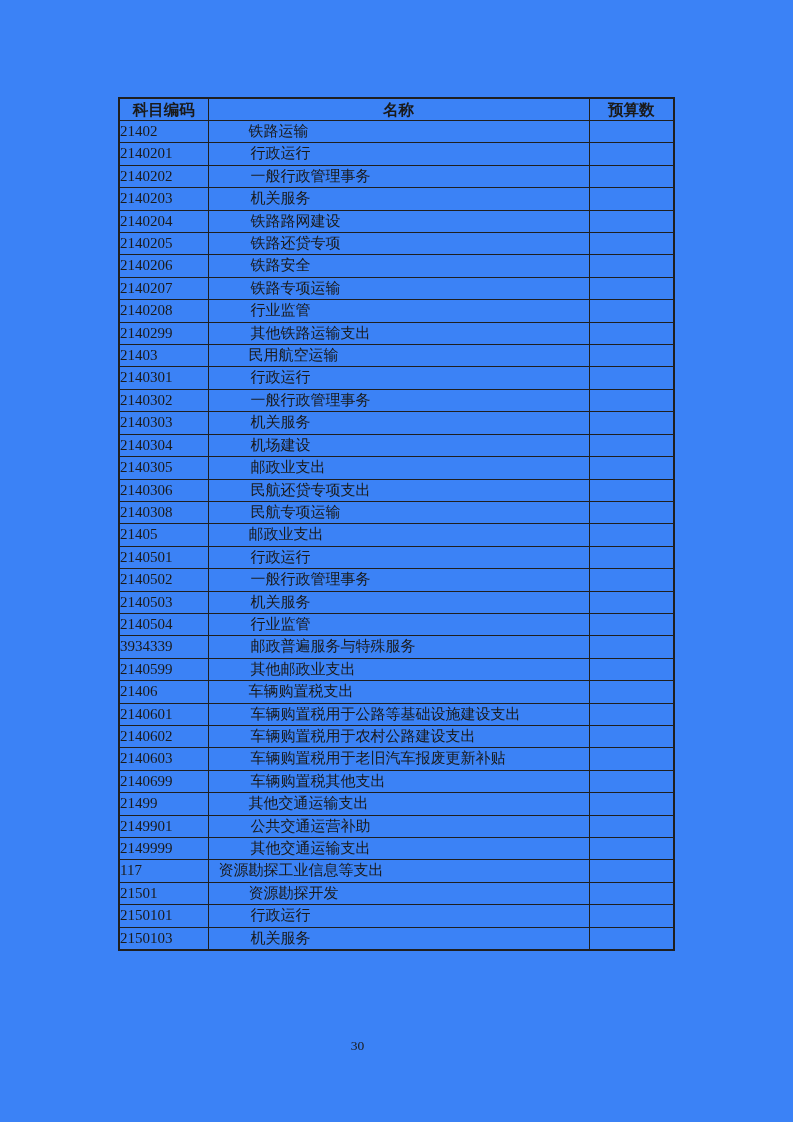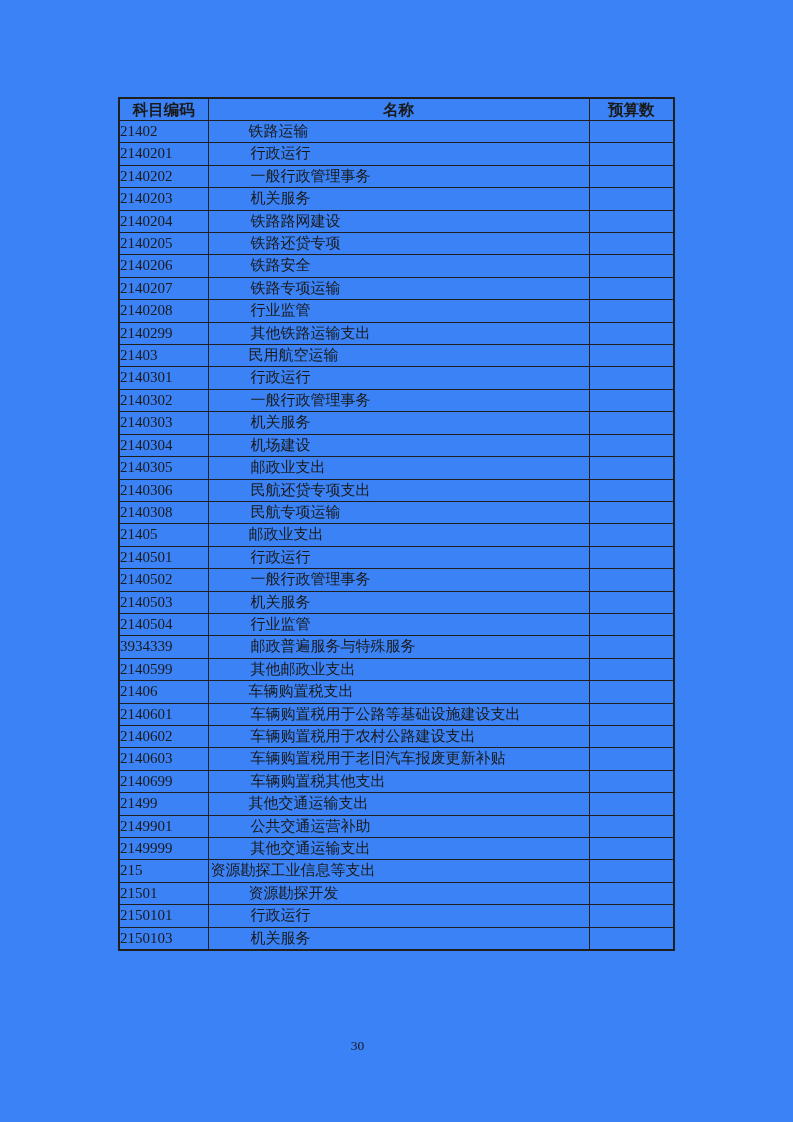--- a/index.html
+++ b/index.html
@@ -45,21 +45,21 @@
     line-height: 21px;
   }
   table.budget-table td {
     height: 21.4px;
     font-size: 15px;
     font-weight: normal;
     text-align: left;
     line-height: 21.4px;
   }
   td.code-cell   { padding-left: 3px; }
-  td.name-cell.indent-0 { padding-left: 2px; }
+  td.name-cell.indent-0 { padding-left: 10px; }
   td.name-cell.indent-1 { padding-left: 40px; }
   td.name-cell.indent-2 { padding-left: 42px; }
   td.budget-cell { }
   .page-number {
     position: absolute;
     top: 1038px;
     left: 0;
     width: 715px;
     text-align: center;
     font-size: 13.5px;
@@ -244,21 +244,21 @@
           <td class="code-cell">2149901</td>
           <td class="name-cell indent-2">公共交通运营补助</td>
           <td class="budget-cell"></td>
         </tr>
         <tr>
           <td class="code-cell">2149999</td>
           <td class="name-cell indent-2">其他交通运输支出</td>
           <td class="budget-cell"></td>
         </tr>
         <tr>
-          <td class="code-cell">215</td>
+          <td class="code-cell">117</td>
           <td class="name-cell indent-0">资源勘探工业信息等支出</td>
           <td class="budget-cell"></td>
         </tr>
         <tr>
           <td class="code-cell">21501</td>
           <td class="name-cell indent-1">资源勘探开发</td>
           <td class="budget-cell"></td>
         </tr>
         <tr>
           <td class="code-cell">2150101</td>

